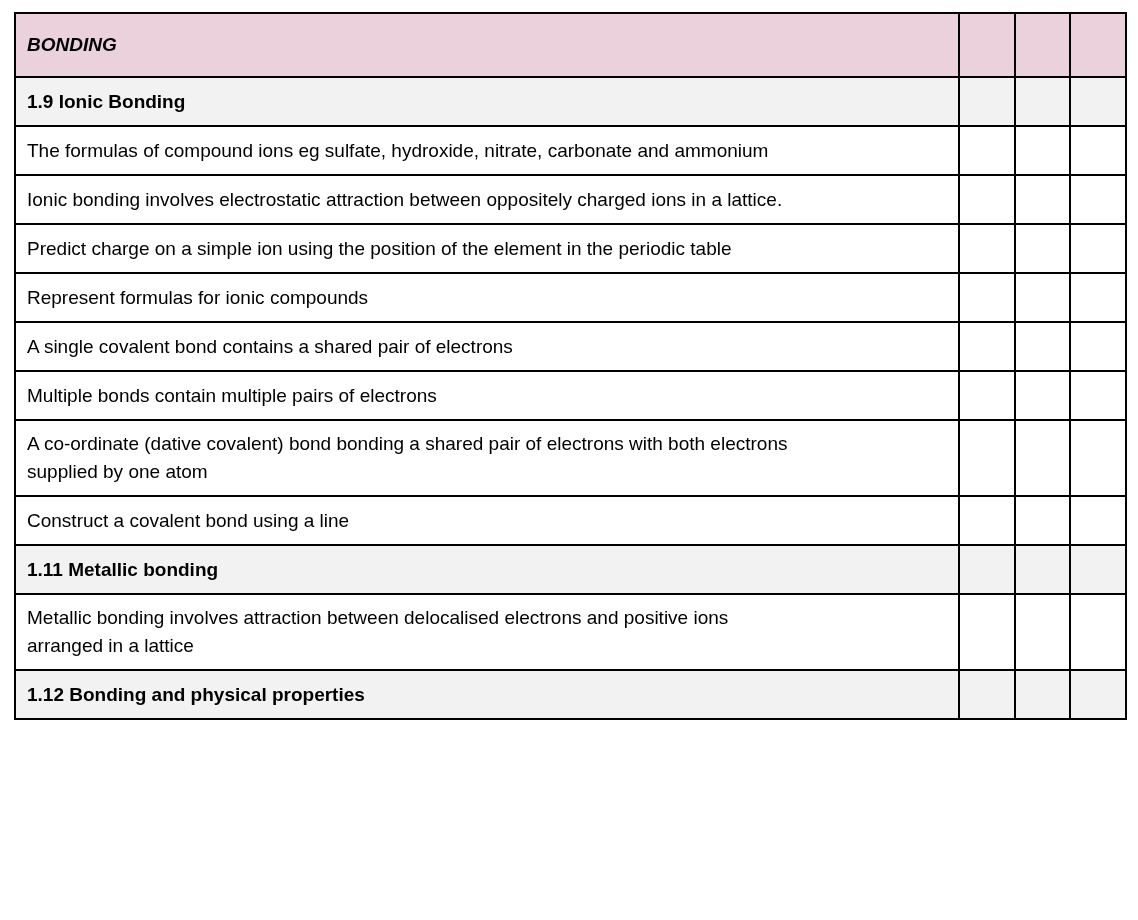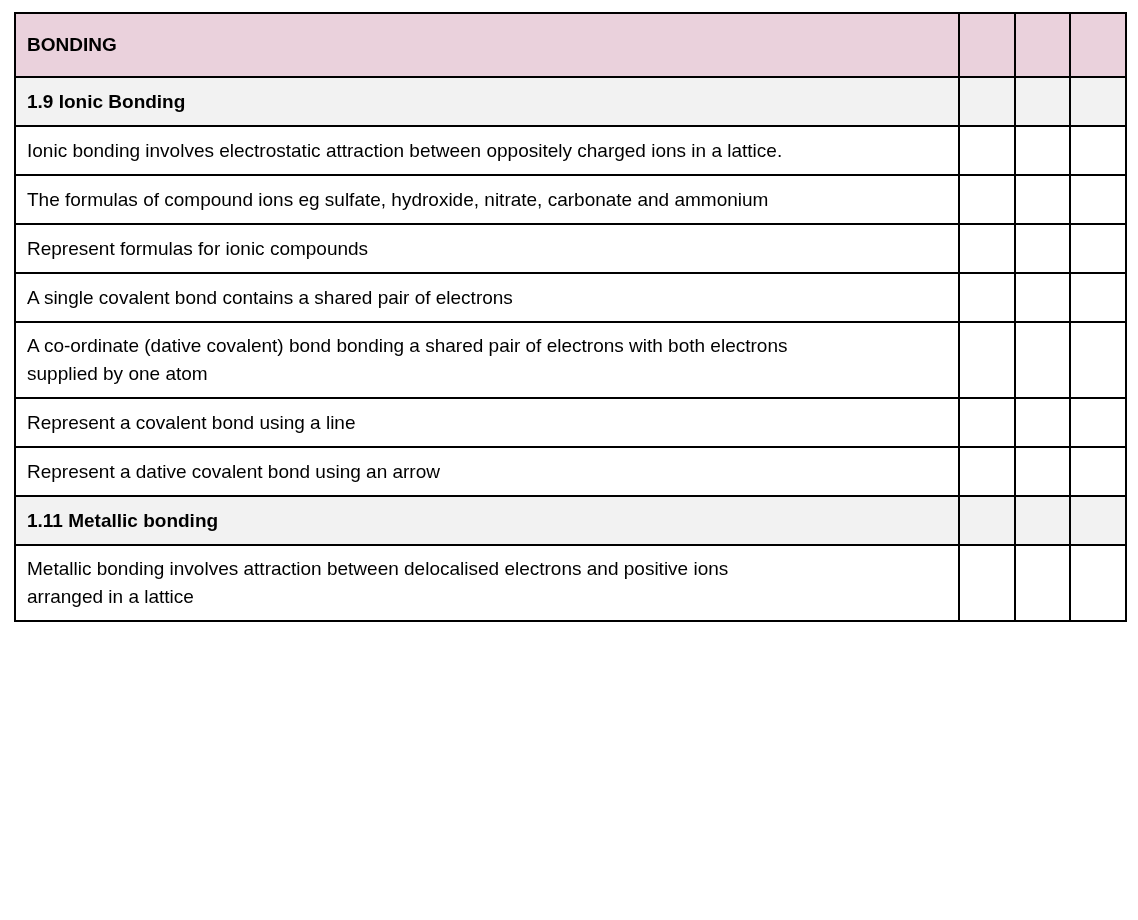--- a/index.html
+++ b/index.html
@@ -34,21 +34,21 @@
     background:var(--row-bg);
   }
   td.desc{
     padding:9px 8px 9px 11px;
     font-size:19px;
     line-height:28px;
     vertical-align:middle;
   }
   td.desc span{white-space:pre-line;}
   tr{height:49px;}
-  tr.title{height:64px;}
+  tr.title{height:64px;font-style:italic;}
   tr.title td{background:var(--title-bg);}
   tr.title td.desc{font-weight:bold;}
   tr.section td{background:var(--section-bg);}
   tr.section td.desc{font-weight:bold;}
 </style>
 </head>
 <body>
 
 <div class="page">
   <table class="checklist">
@@ -65,70 +65,82 @@
     <td class="check"></td>
     <td class="check"></td>
   </tr>
         <tr class="section">
     <td class="desc"><span>1.9 Ionic Bonding</span></td>
     <td class="check"></td>
     <td class="check"></td>
     <td class="check"></td>
   </tr>
         <tr class="item">
+    <td class="desc"><span>The formulas of compound ions eg sulfate, hydroxide, nitrate, carbonate and ammonium</span></td>
+    <td class="check"></td>
+    <td class="check"></td>
+    <td class="check"></td>
+  </tr>
+        <tr class="item">
     <td class="desc"><span>Ionic bonding involves electrostatic attraction between oppositely charged ions in a lattice.</span></td>
     <td class="check"></td>
     <td class="check"></td>
     <td class="check"></td>
   </tr>
         <tr class="item">
-    <td class="desc"><span>The formulas of compound ions eg sulfate, hydroxide, nitrate, carbonate and ammonium</span></td>
+    <td class="desc"><span>Predict charge on a simple ion using the position of the element in the periodic table</span></td>
     <td class="check"></td>
     <td class="check"></td>
     <td class="check"></td>
   </tr>
         <tr class="item">
     <td class="desc"><span>Represent formulas for ionic compounds</span></td>
     <td class="check"></td>
     <td class="check"></td>
     <td class="check"></td>
   </tr>
         <tr class="item">
     <td class="desc"><span>A single covalent bond contains a shared pair of electrons</span></td>
     <td class="check"></td>
     <td class="check"></td>
     <td class="check"></td>
   </tr>
         <tr class="item">
+    <td class="desc"><span>Multiple bonds contain multiple pairs of electrons</span></td>
+    <td class="check"></td>
+    <td class="check"></td>
+    <td class="check"></td>
+  </tr>
+        <tr class="item">
     <td class="desc"><span>A co-ordinate (dative covalent) bond bonding a shared pair of electrons with both electrons
 supplied by one atom</span></td>
     <td class="check"></td>
     <td class="check"></td>
     <td class="check"></td>
   </tr>
         <tr class="item">
-    <td class="desc"><span>Represent a covalent bond using a line</span></td>
-    <td class="check"></td>
-    <td class="check"></td>
-    <td class="check"></td>
-  </tr>
-        <tr class="item">
-    <td class="desc"><span>Represent a dative covalent bond using an arrow</span></td>
+    <td class="desc"><span>Construct a covalent bond using a line</span></td>
     <td class="check"></td>
     <td class="check"></td>
     <td class="check"></td>
   </tr>
         <tr class="section">
     <td class="desc"><span>1.11 Metallic bonding</span></td>
     <td class="check"></td>
     <td class="check"></td>
     <td class="check"></td>
   </tr>
         <tr class="item">
     <td class="desc"><span>Metallic bonding involves attraction between delocalised electrons and positive ions
 arranged in a lattice</span></td>
     <td class="check"></td>
     <td class="check"></td>
     <td class="check"></td>
   </tr>
+        <tr class="section">
+    <td class="desc"><span>1.12 Bonding and physical properties</span></td>
+    <td class="check"></td>
+    <td class="check"></td>
+    <td class="check"></td>
+  </tr>
       </tbody>
   </table>
 </div>
 
 </body></html>

